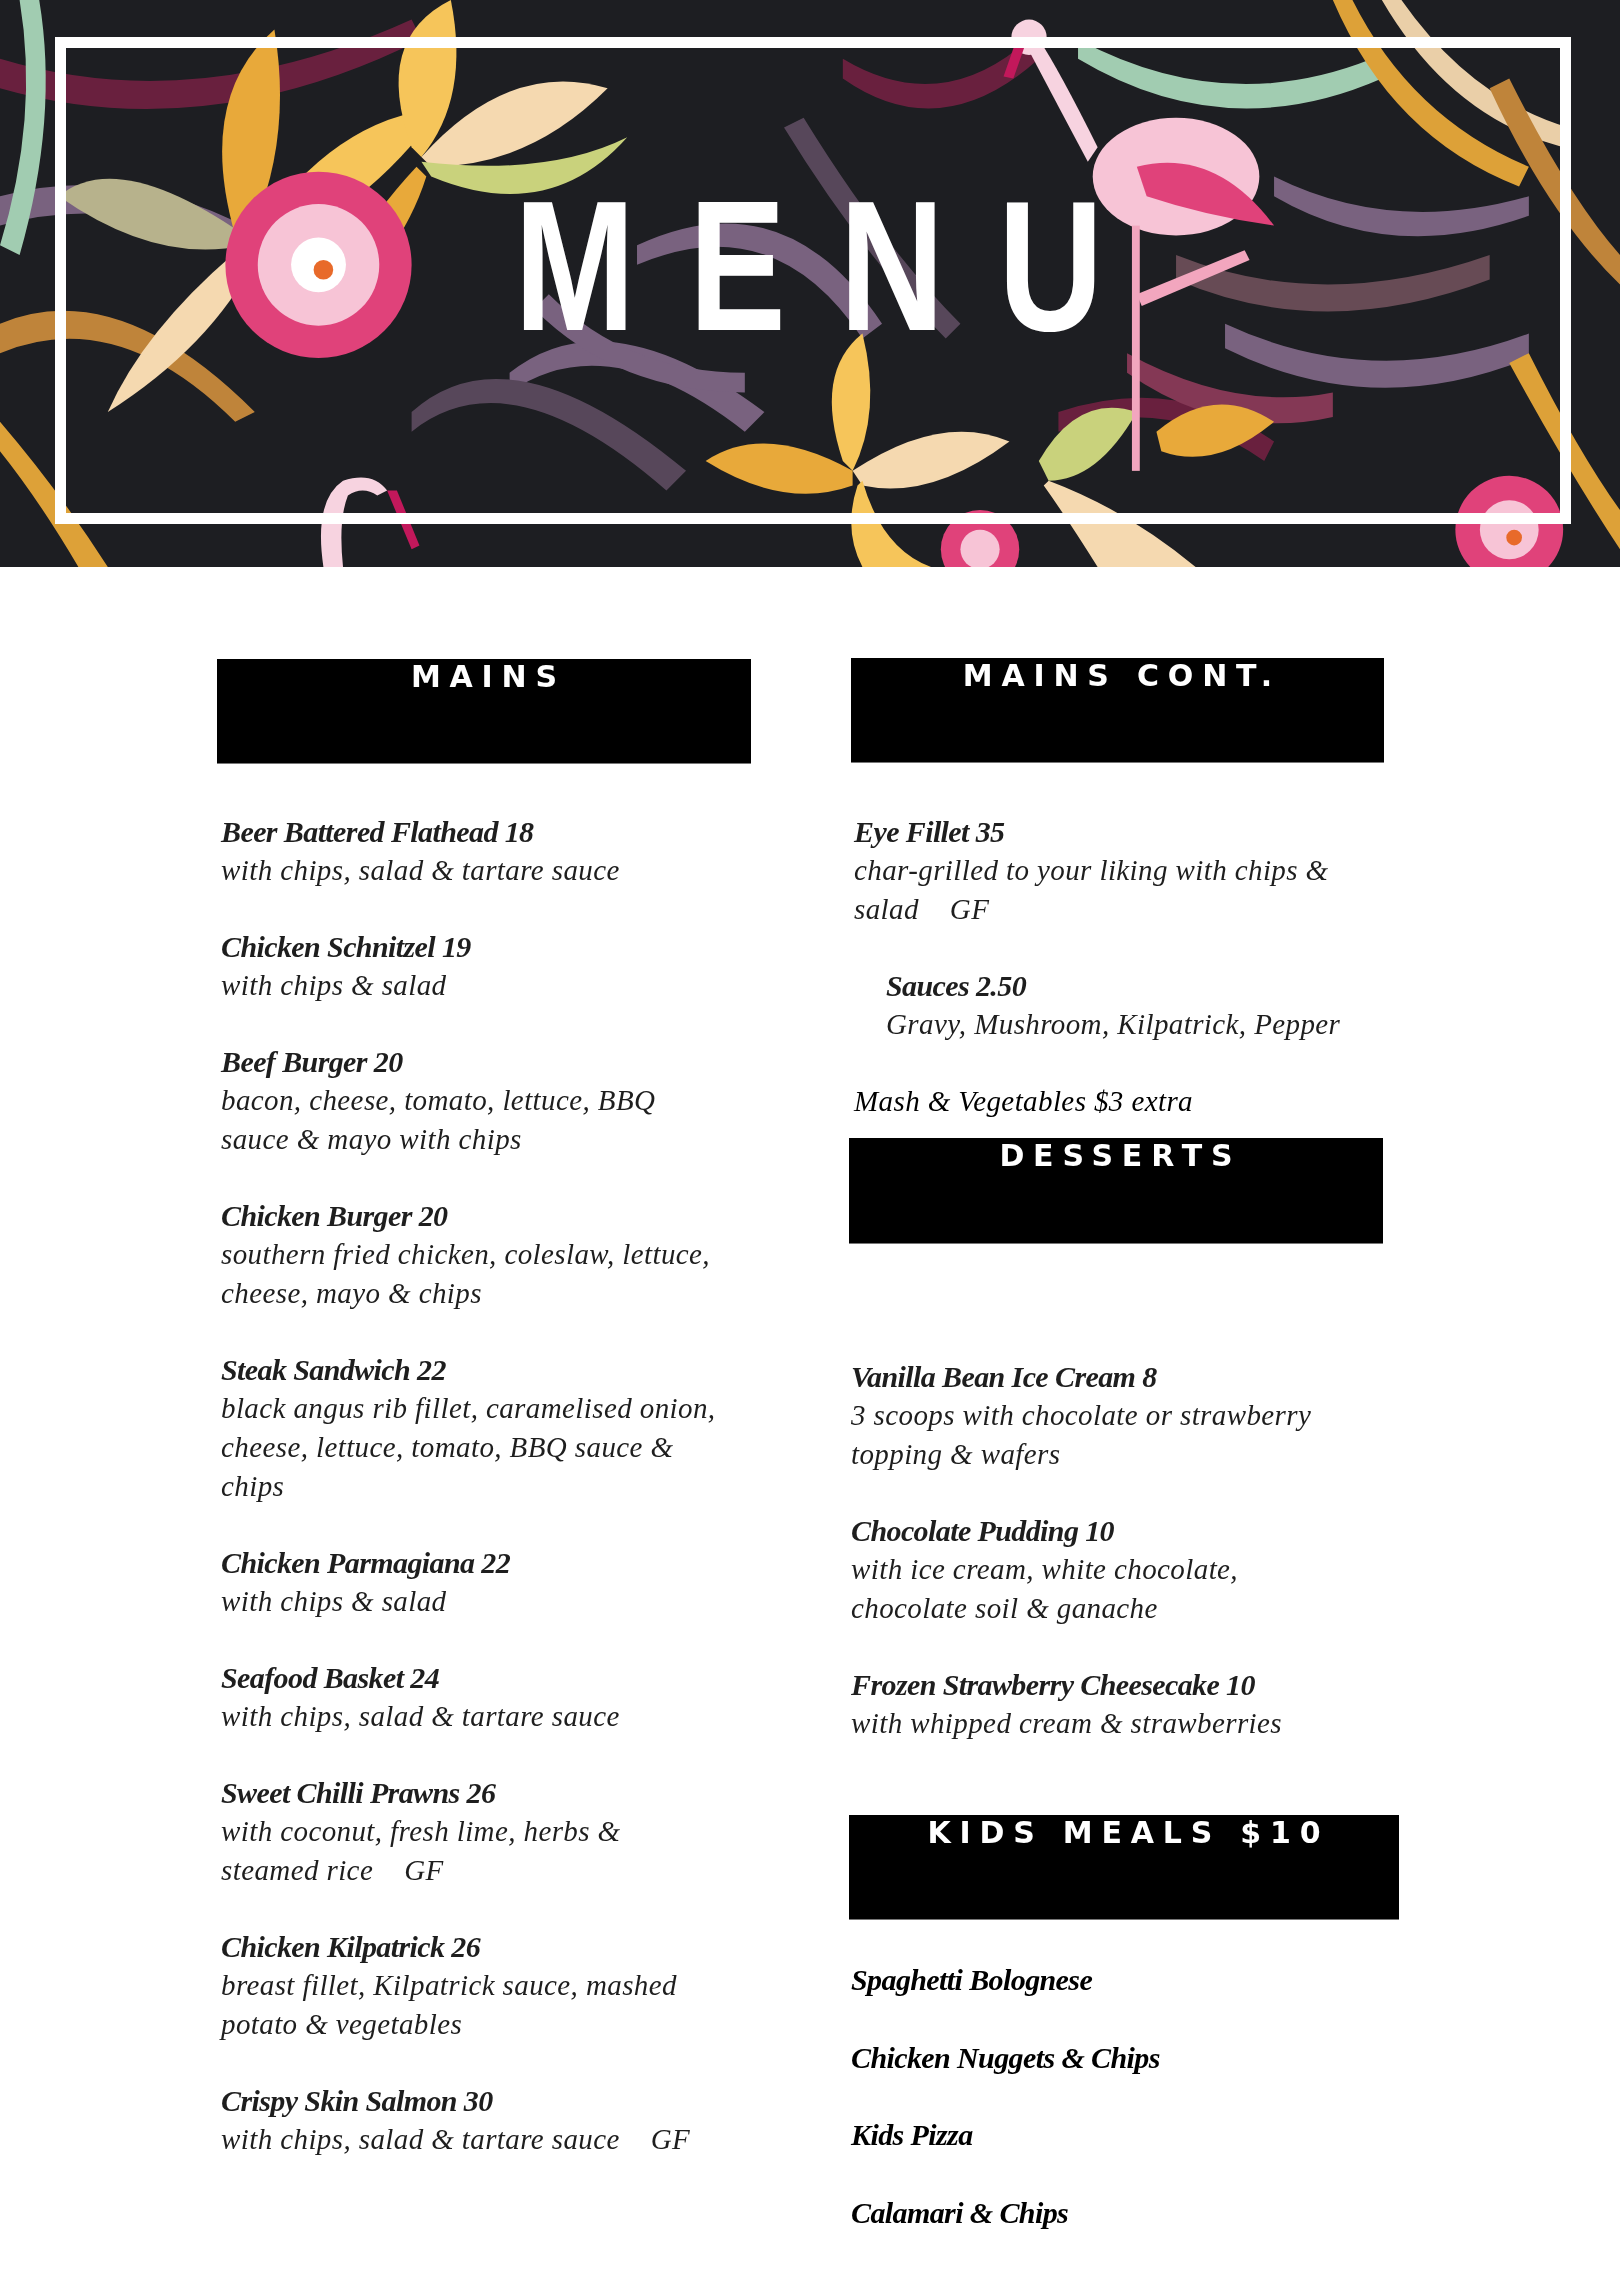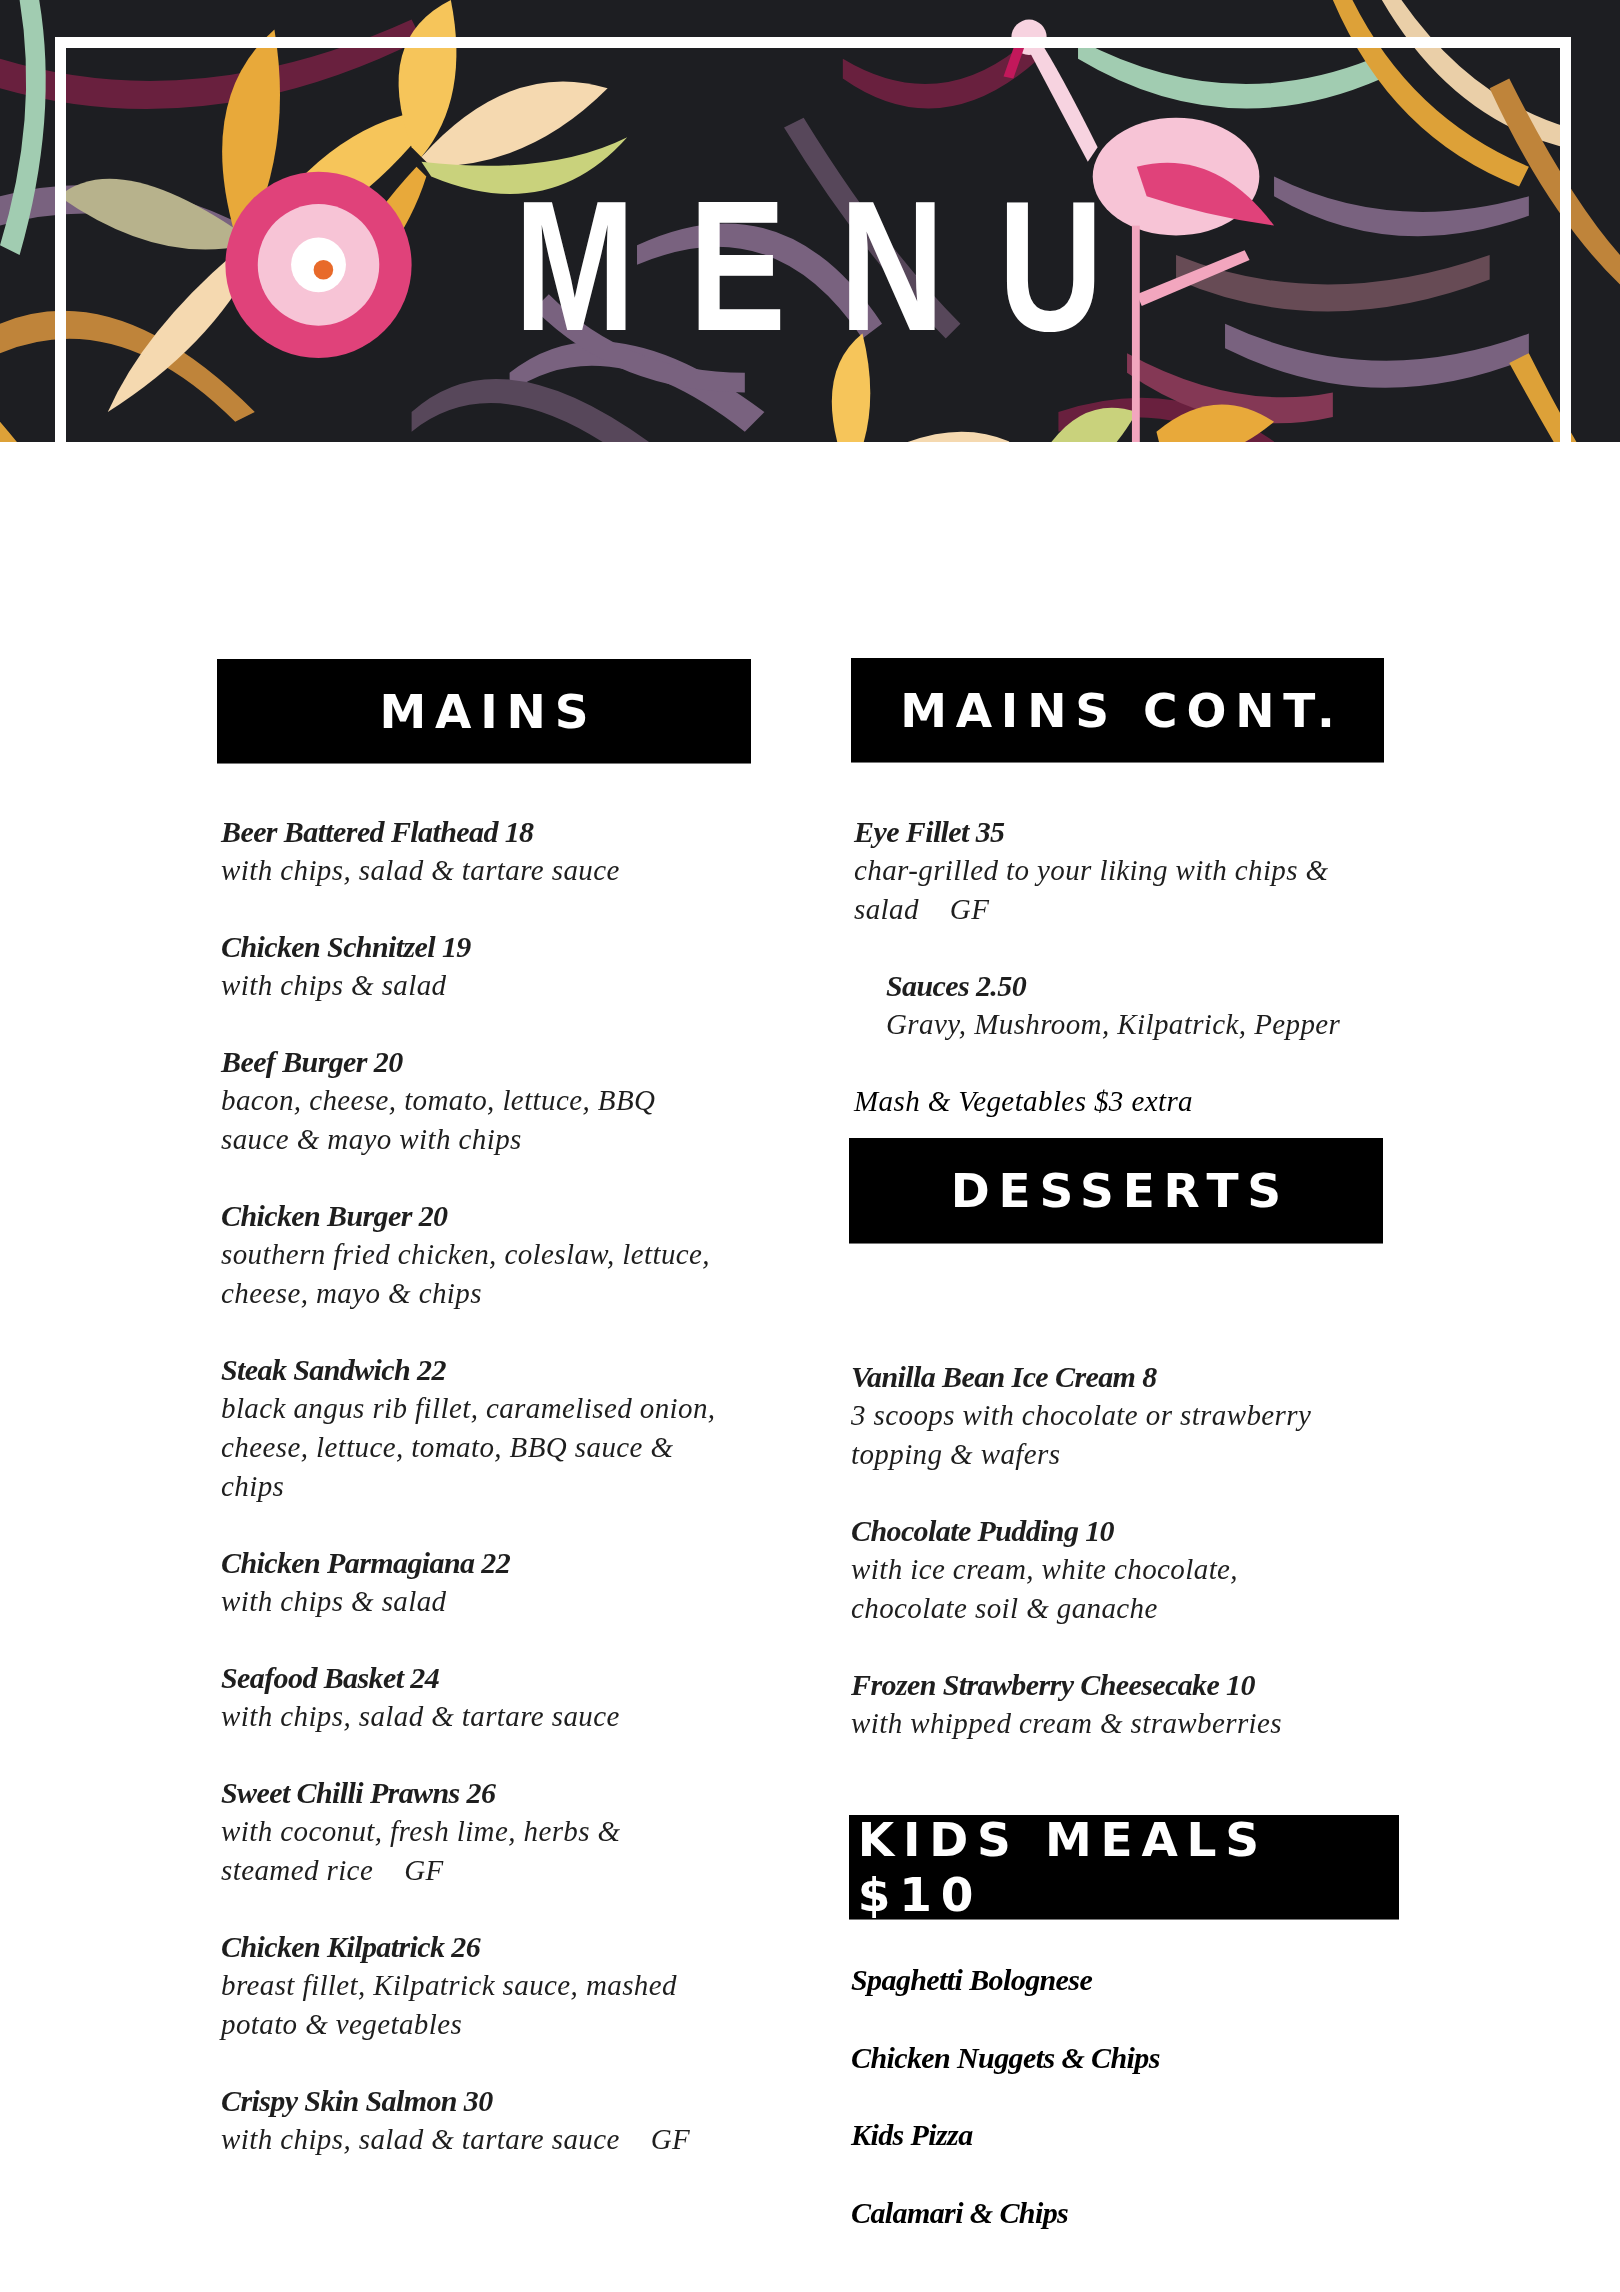--- a/index.html
+++ b/index.html
@@ -1,27 +1,27 @@
 <!DOCTYPE html>
 <html><head>
   <meta charset="utf-8">
   <style>
     html, body { margin: 0; padding: 0; background: #ffffff; }
     body { width: 1620px; height: 2293px; position: relative; overflow: hidden; font-family: "Liberation Serif", serif; }
 
     
-    .banner { position: absolute; left: 0; top: 0; width: 1620px; height: 442px; overflow: hidden; background: #737373; }
+    .banner { position: absolute; left: 0; top: 0; width: 1620px; height: 567px; overflow: hidden; background: #737373; }
     .banner svg.art { position: absolute; left: 0; top: 0; width: 1620px; height: 567px; }
     .frame { position: absolute; left: 55px; top: 37px; width: 1494px; height: 465px; border: 11.8px solid #ffffff; box-sizing: content-box; }
     .menu-title { position: absolute; left: 0; width: 1620px; top: 192px; text-align: center; color: #ffffff;
       font-family: "Liberation Sans", sans-serif; font-weight: 700; font-size: 186px; line-height: 147px; letter-spacing: 69px; text-indent: 69px; transform: scaleX(0.78); transform-origin: 804px 0; }
 
     
-    .sec-head { position: absolute; background: #000000; color: #ffffff; display: flex; align-items: center; justify-content: center;
-      font-family: "DejaVu Sans", sans-serif; font-weight: 700; font-size: 47px; letter-spacing: 8.8px; box-shadow: 0 1px 0 #777; }
+    .sec-head { position: absolute; background: #000000; color: #ffffff; display: flex; justify-content: center;
+      font-family: "DejaVu Sans", sans-serif; font-weight: 700; font-size: 30px; letter-spacing: 8.8px; box-shadow: 0 1px 0 #777; }
     .sec-head span { padding-left: 8.8px; }
 
     
     .col { position: absolute; color: #1e1e1e; }
     .item { margin: 0; }
     .item .name { font-weight: 700; font-style: italic; font-size: 30px; line-height: 39px; letter-spacing: -0.6px; display: block; }
     .item .desc { font-style: italic; font-size: 29px; line-height: 39px; display: block; letter-spacing: 0.4px; }
     .item .desc .tag { margin-left: 31px; margin-top: 39px; }
 
     .kid-item { font-weight: 700; font-style: italic; font-size: 30px; line-height: 39px; letter-spacing: -0.6px; position: absolute; }

